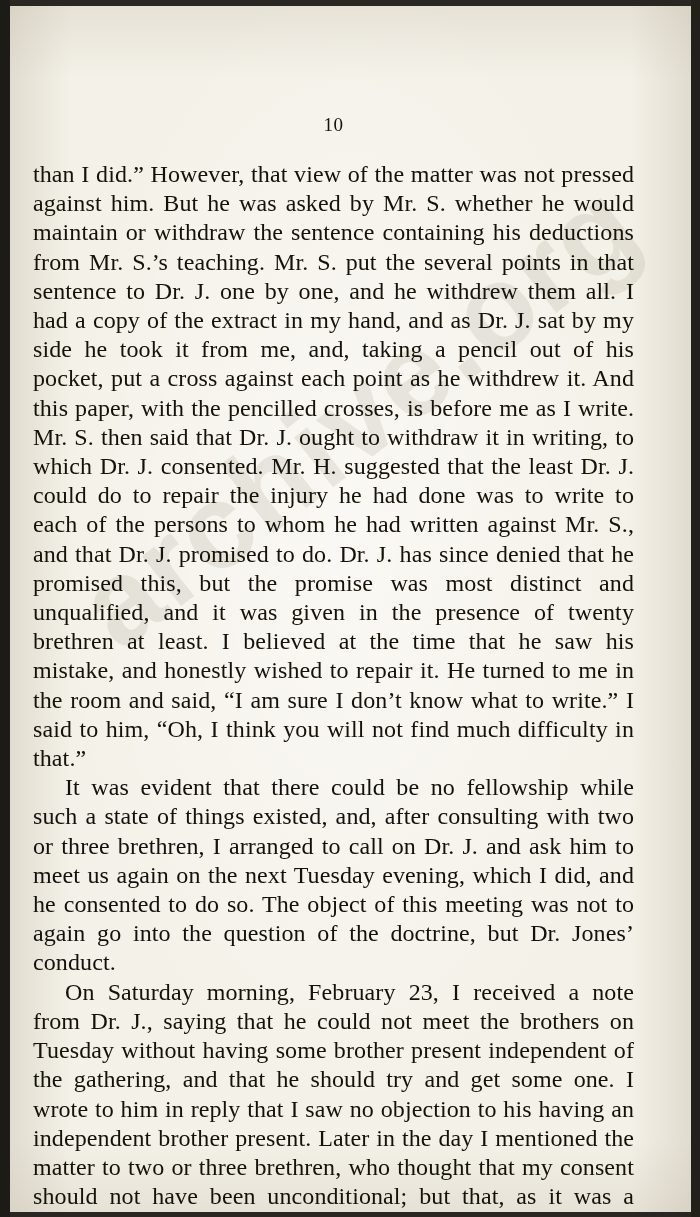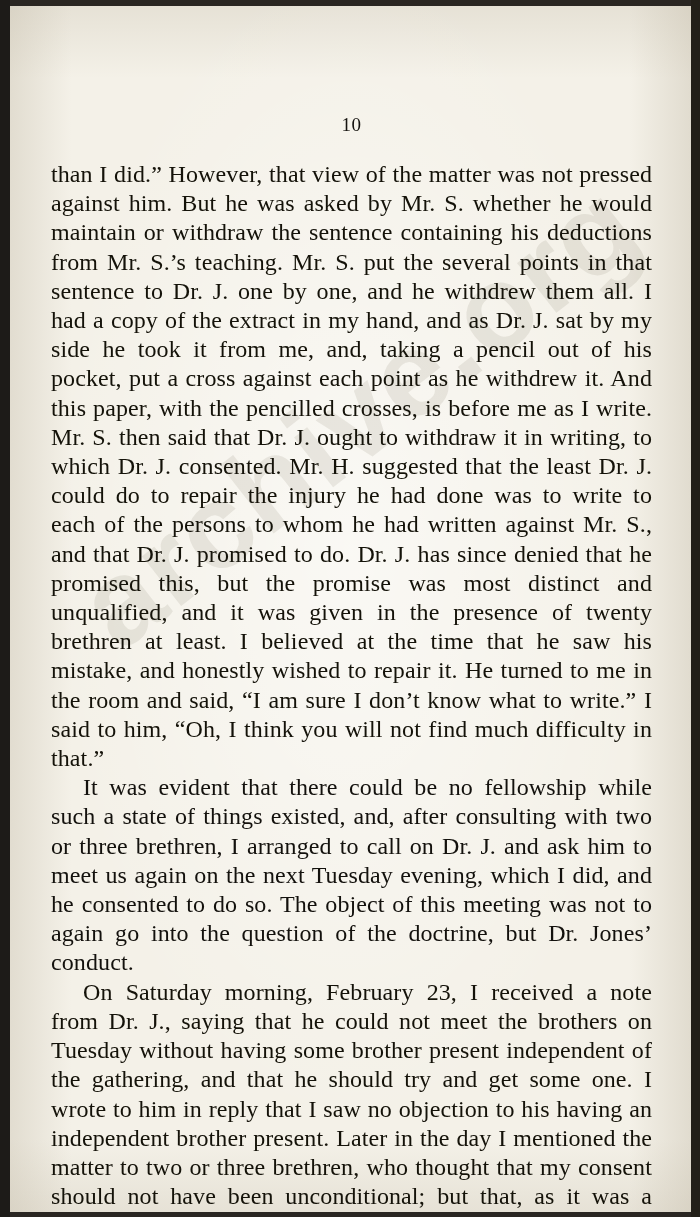--- a/index.html
+++ b/index.html
@@ -80,21 +80,21 @@
     font-size: 120px;
     font-weight: 700;
     letter-spacing: 2px;
     color: rgba(150, 143, 126, 0.17);
     transform: rotate(-38deg);
     transform-origin: 0 0;
     white-space: nowrap;
   }
   .content {
     position: absolute;
-    left: 41px;
+    left: 23px;
     top: 0;
     width: 601px;
     height: 1206px;
   }
   .page-number {
     text-align: center;
     font-family: "Liberation Serif", serif;
     font-size: 19px;
     color: #15130f;
     margin-top: 108px;

